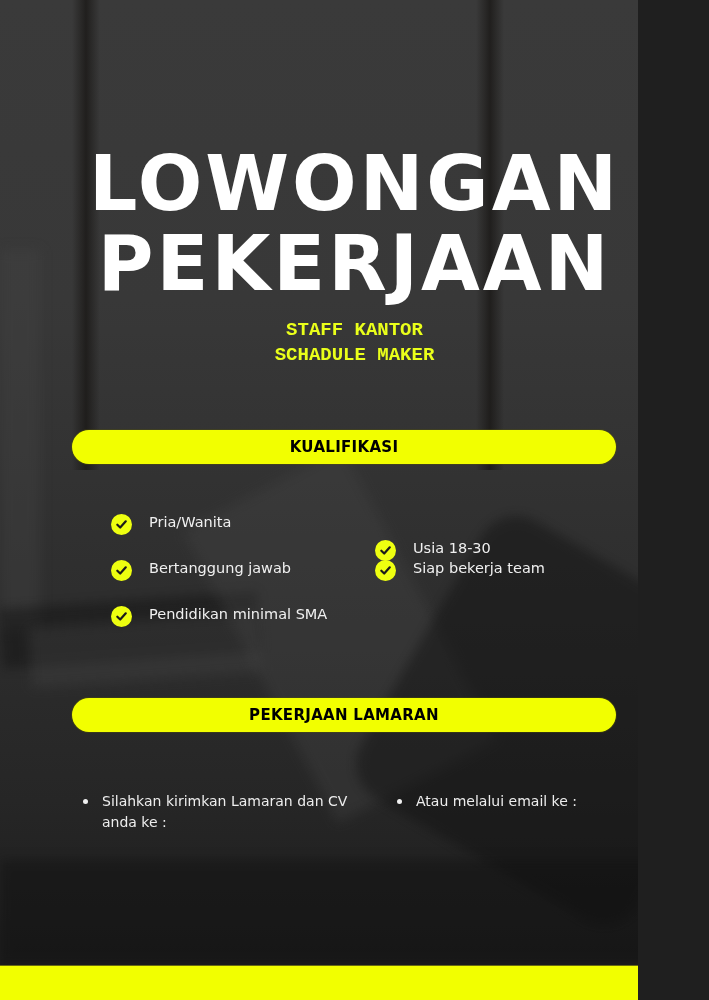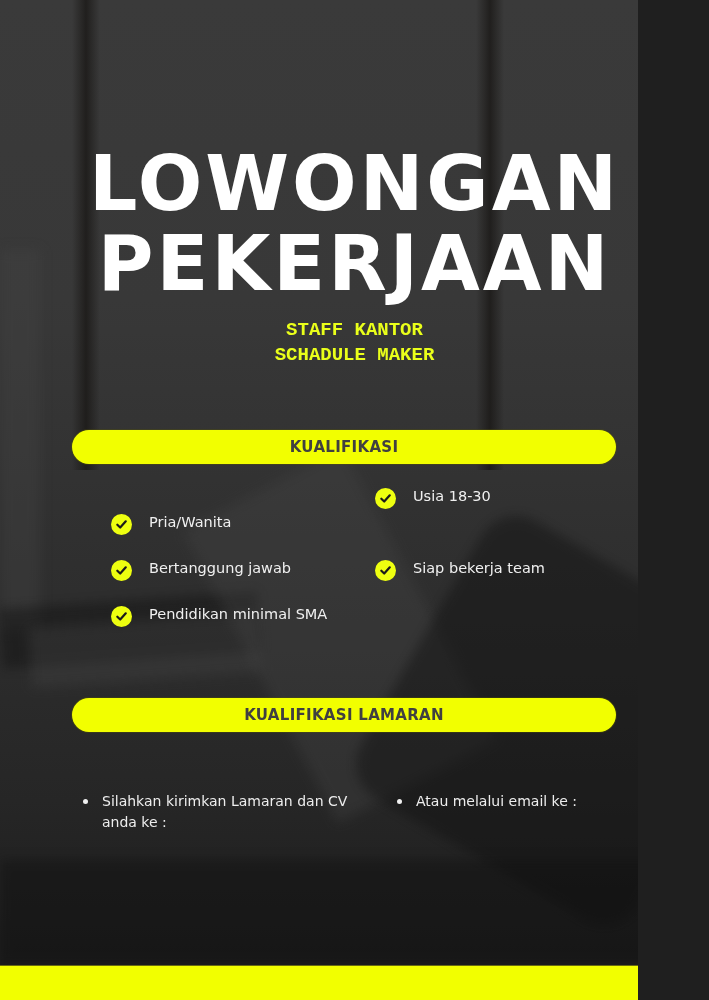--- a/index.html
+++ b/index.html
@@ -9,21 +9,21 @@
   
   .band { position:absolute; top:0; height:470px; background:linear-gradient(90deg, rgba(20,18,16,0) 0%, rgba(24,22,20,0.75) 50%, rgba(20,18,16,0) 100%); }
   .shape { position:absolute; background:rgba(70,70,70,0.35); filter:blur(6px); }
   .shape.dark { background:rgba(15,15,15,0.45); }
   .title { position:absolute; left:0; width:709px; text-align:center; color:#ffffff;
     font-family:"DejaVu Sans", sans-serif; font-weight:bold; font-size:76px; letter-spacing:3px; line-height:1; }
   .subtitle { position:absolute; left:0; width:709px; text-align:center; color:#eaff1a;
     font-family:Liberation Mono, monospace; font-weight:bold; font-size:19px; line-height:25px; }
   .pill { position:absolute; left:72px; width:544px; height:34px; border-radius:17px; background:#f2ff00;
     box-shadow:0 0 0 1px rgba(90,90,0,0.35); display:flex; align-items:center; justify-content:center; }
-  .pill span { color:#404040; font-weight:bold; font-size:15px; letter-spacing:0.3px; font-family:"DejaVu Sans", sans-serif; }
+  .pill span { color:#000000; font-weight:bold; font-size:15px; letter-spacing:0.3px; font-family:"DejaVu Sans", sans-serif; }
   .qual { position:absolute; display:flex; color:#f0f0f0; font-size:14.5px; font-family:"DejaVu Sans", sans-serif; }
   .check { width:21px; height:21px; border-radius:50%; background:#eeff10; display:inline-flex; align-items:center; justify-content:center; margin-right:17px; flex:none; }
   .check svg { width:13px; height:13px; }
   .bullet { position:absolute; color:#ededed; font-size:14px; line-height:21px; font-family:"DejaVu Sans", sans-serif; display:flex;margin-top:20px; }
   .bullet .dot { width:5px; height:5px; border-radius:50%; background:#f0f0f0; margin-top:8px; margin-right:14px; flex:none; }
   .footer-bar { position:absolute; left:0; top:965px; width:709px; height:35px; background:#f2ff00; border-top:1px solid #6a6a10; }
 </style>
 </head>
 <body>
 
@@ -50,21 +50,21 @@
   </div>
 
   <div class="qual" style="left:111px;top:514px;">
     <span class="check">
         <svg viewBox="0 0 14 14">
           <path d="M2.5 7.2 L5.6 10.2 L11.6 3.6" fill="none" stroke="#1a1a1a" stroke-width="2.4" stroke-linecap="round" stroke-linejoin="round"></path>
         </svg>
       </span>
     <span>Pria/Wanita</span>
   </div>
-  <div class="qual" style="left:375px;top:488px;">
+  <div class="qual" style="left:375px;top:540px;">
     <span class="check">
         <svg viewBox="0 0 14 14">
           <path d="M2.5 7.2 L5.6 10.2 L11.6 3.6" fill="none" stroke="#1a1a1a" stroke-width="2.4" stroke-linecap="round" stroke-linejoin="round"></path>
         </svg>
       </span>
     <span>Usia 18-30</span>
   </div>
   <div class="qual" style="left:111px;top:560px;">
     <span class="check">
         <svg viewBox="0 0 14 14">
@@ -84,21 +84,21 @@
   <div class="qual" style="left:111px;top:606px;">
     <span class="check">
         <svg viewBox="0 0 14 14">
           <path d="M2.5 7.2 L5.6 10.2 L11.6 3.6" fill="none" stroke="#1a1a1a" stroke-width="2.4" stroke-linecap="round" stroke-linejoin="round"></path>
         </svg>
       </span>
     <span>Pendidikan minimal SMA</span>
   </div>
 
   <div class="pill" style="top:698px;">
-    <span>KUALIFIKASI LAMARAN</span>
+    <span>PEKERJAAN LAMARAN</span>
   </div>
 
   <div class="bullet" style="left:83px;top:771px;width:290px;">
     <span class="dot"></span>
     <span>Silahkan kirimkan Lamaran dan CV anda ke :</span>
   </div>
   <div class="bullet" style="left:397px;top:771px;width:240px;">
     <span class="dot"></span>
     <span>Atau melalui email ke :</span>
   </div>

